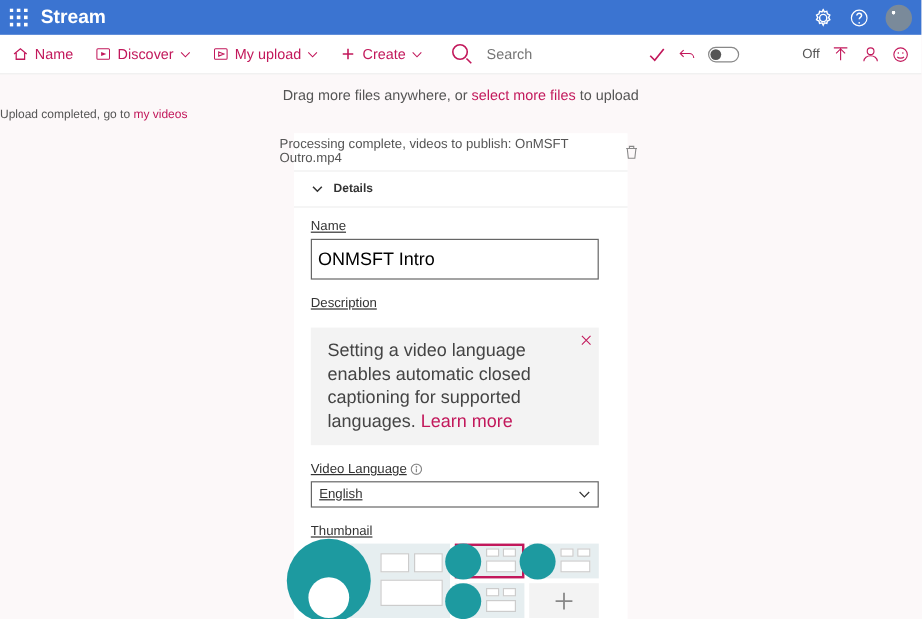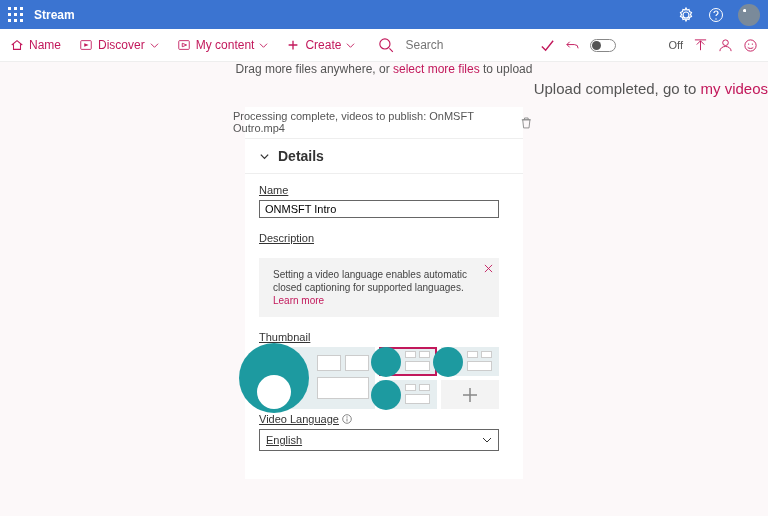--- a/index.html
+++ b/index.html
@@ -13,59 +13,59 @@
       #c0392b 120px 150px, #1b7a3a 150px 180px, #e8e8e8 180px 210px,
       #f1c40f 210px 240px, #2a4a8a 240px 270px, #e8e8e8 270px 300px,
       #c0392b 300px 330px, #1b7a3a 330px 360px, #2a4a8a 360px 390px,
       #f1c40f 390px 420px, #e8e8e8 420px 450px, #c0392b 450px 480px,
       #1b7a3a 480px 510px, #2a4a8a 510px 540px, #e8e8e8 540px 570px,
       #f1c40f 570px 600px, #c0392b 600px 630px, #1b7a3a 630px 768px);
     opacity: .85;
   }
   .banner > * { position: relative; z-index: 1;}
   .waffle { width: 16px; height: 16px; margin-right: 10px; cursor: pointer; }
-  .brand { color: #fff; font-size: 12px; font-weight: 600; }
+  .brand { color: #fff; font-size: 16px; font-weight: 600; }
   .banner-right { margin-left: auto; display: flex; align-items: center; gap: 14px; }
   .banner-icon { width: 16px; height: 16px; color: #fff; cursor: pointer; }
   .avatar { width: 22px; height: 22px; border-radius: 50%; background: radial-gradient(circle at 30% 30%, #fff 0 6%, #7a8a9a 8% 100%); cursor: pointer; }
 
   
   .cmdbar { height: 33px; background: #fff; border-bottom: 1px solid #eee; display: flex; align-items: center; padding: 0 10px; gap: 18px; }
   .cmd { display: flex; align-items: center; gap: 5px; font-size: 12px; color: #c2185b; cursor: pointer; }
   .cmd .ic { width: 14px; height: 14px; }
   .cmd .chev { width: 9px; height: 9px; }
   .searchwrap { display: flex; align-items: center; gap: 6px; flex: 1; margin-left: 4px; }
   .searchwrap input { border: none; outline: none; font-size: 12px; color: #6d28d9; padding: 4px; background: transparent; width: 120px; }
   .cmdbar-right { margin-left: auto; display: flex; align-items: center; gap: 10px; color: #c2185b; }
   .toggle { width: 26px; height: 13px; border: 1px solid #888; border-radius: 8px; position: relative; cursor: pointer; }
   .toggle::after{ content:""; position:absolute; left:1px; top:1px; width:9px; height:9px; background:#555; border-radius:50%; }
   .off-label { font-size: 11px; color: #555; margin-left: 48px; }
   .cmd-ic { width: 15px; height: 15px; cursor: pointer; }
 
   
-  .drop { text-align: center; font-size: 12px; color: #555; }
+  .drop { text-align: center; font-size: 12px; color: #555; margin-top: 10px; }
   .drop a, .status a { color: #c2185b; text-decoration: none; cursor: pointer; }
-  .status { text-align: right; font-size: 15px; color: #555; margin-top: 4px; }
+  .status { text-align: left; font-size: 10px; color: #555; margin-top: 4px; }
 
   
   .panel { width: 278px; margin: 10px auto 0 auto; background: #fff; }
   .procline { display: flex; align-items: center; justify-content: space-between; font-size: 11px; color: #555; padding: 3px 4px 4px 2px; margin: 0 -14px 0 -14px;}
   .trash { width: 13px; height: 13px; color: #888; cursor: pointer; }
 
   .section-h { display: flex; align-items: center; gap: 8px; padding: 9px 14px; border-top: 1px solid #eee; border-bottom: 1px solid #eee; cursor: pointer; }
   .section-h .chev-s { width: 11px; height: 11px; }
-  .section-h .label { font-size: 14px; font-weight: 600; }
+  .section-h .label { font-size: 10px; font-weight: 600; }
 
   .form { padding: 10px 14px 14px 14px; }
   .flabel { font-size: 11px; color: #333; margin-bottom: 4px; display: flex; align-items: center; gap:3px;}
-  .finput { width: 240px; height: 18px; border: 1px solid #666; padding: 0 5px; font-size: 11px; }
+  .finput { width: 240px; height: 34px; border: 1px solid #666; padding: 0 5px; font-size: 15px; }
   .ftext { width: 240px; height: 40px; border: 1px solid #c2185b; padding: 5px; font-size: 11px; resize: none; }
   .group { margin-bottom: 14px; text-decoration: underline; }
 
-  .notice { width: 240px; background: #f3f3f3; padding: 10px 24px 10px 14px; font-size: 10px; color: #444; position: relative; margin-bottom: 14px; line-height: 1.3;}
+  .notice { width: 240px; background: #f3f3f3; padding: 10px 24px 10px 14px; font-size: 15px; color: #444; position: relative; margin-bottom: 14px; line-height: 1.3;}
   .notice .close-n { position: absolute; right: 6px; top: 6px; width: 9px; height: 9px; color: #c2185b; cursor: pointer; }
 
   .select { width: 240px; height: 22px; border: 1px solid #666; display: flex; align-items: center; justify-content: space-between; padding: 0 6px; font-size: 11px; cursor: pointer; }
 
   .thumbs { display: flex; gap: 4px; width: 240px; }
   .thumb-large { width: 120px; height: 62px; background: #e6eef0; position: relative; cursor:pointer; }
   .thumb-grid { display: grid; grid-template-columns: 58px 58px; grid-template-rows: 29px 29px; gap: 4px; }
   .thumb-s { background: #e6eef0; position: relative; cursor:pointer; }
   .thumb-s.selected { outline: 2px solid #c2185b; outline-offset: -2px; }
   .thumb-add { background: #f3f3f3; display:flex; align-items:center; justify-content:center; color:#888; font-size:20px; cursor:pointer; }
@@ -123,21 +123,21 @@
     <span>Discover</span>
     <svg class="chev" viewBox="0 0 10 10">
         <path d="M1 3l4 4 4-4" fill="none" stroke="#c2185b"></path>
       </svg>
   </div>
   <div class="cmd">
     <svg class="ic" viewBox="0 0 16 16">
         <rect x="2" y="3" width="12" height="10" rx="1" fill="none" stroke="#c2185b"></rect>
         <path d="M6 6l5 2-5 2z" fill="none" stroke="#c2185b"></path>
       </svg>
-    <span>My content</span>
+    <span>My upload</span>
     <svg class="chev" viewBox="0 0 10 10">
         <path d="M1 3l4 4 4-4" fill="none" stroke="#c2185b"></path>
       </svg>
   </div>
   <div class="cmd">
     <svg class="ic" viewBox="0 0 16 16">
         <path d="M8 3v10M3 8h10" stroke="#c2185b" stroke-width="1.5"></path>
       </svg>
     <span>Create</span>
     <svg class="chev" viewBox="0 0 10 10">
@@ -207,20 +207,37 @@
     </div>
     <div class="group">
       <div class="flabel">Description</div>
     </div>
 
     <div class="notice">
       <span>Setting a video language enables automatic closed captioning for supported languages. </span><a class="link">Learn more</a>
       <svg class="close-n" viewBox="0 0 10 10">
           <path d="M1 1l8 8M9 1l-8 8" stroke="#c2185b"></path>
         </svg>
+    </div>
+
+    <div class="group">
+      <div class="flabel">
+        <span>Video Language</span>
+        <svg class="info-ic" viewBox="0 0 10 10">
+            <circle cx="5" cy="5" r="4.3" fill="none" stroke="#888"></circle>
+            <circle cx="5" cy="3" r=".7" fill="#888"></circle>
+            <rect x="4.5" y="4.5" width="1" height="3" fill="#888"></rect>
+          </svg>
+      </div>
+      <div class="select">
+        <span>English</span>
+        <svg width="10" height="10" viewBox="0 0 10 10">
+            <path d="M1 3l4 4 4-4" fill="none" stroke="#333"></path>
+          </svg>
+      </div>
     </div>
 
     <div class="group" style="margin-bottom:4px;">
       <div class="flabel">Thumbnail</div>
       <div class="thumbs">
         <div class="thumb-large">
           <div class="tc-circle" style="width:70px;height:70px;left:-20px;top:-4px;"></div>
           <div class="tc-circle" style="width:34px;height:34px;left:-2px;top:28px;background:#fff;"></div>
           <div class="tc-on" style="left:6px;top:38px;font-size:11px;">ON</div>
           <div class="tc-card" style="left:58px;top:8px;width:24px;height:16px;"></div>
@@ -247,32 +264,15 @@
             <div class="tc-card" style="left:26px;top:14px;width:25px;height:10px;"></div>
           </div>
           <div class="thumb-add">
             <svg width="18" height="18" viewBox="0 0 18 18">
                 <path d="M9 2v14M2 9h14" stroke="#888" stroke-width="1.5"></path>
               </svg>
           </div>
         </div>
       </div>
     </div>
-
-    <div class="group">
-      <div class="flabel">
-        <span>Video Language</span>
-        <svg class="info-ic" viewBox="0 0 10 10">
-            <circle cx="5" cy="5" r="4.3" fill="none" stroke="#888"></circle>
-            <circle cx="5" cy="3" r=".7" fill="#888"></circle>
-            <rect x="4.5" y="4.5" width="1" height="3" fill="#888"></rect>
-          </svg>
-      </div>
-      <div class="select">
-        <span>English</span>
-        <svg width="10" height="10" viewBox="0 0 10 10">
-            <path d="M1 3l4 4 4-4" fill="none" stroke="#333"></path>
-          </svg>
-      </div>
-    </div>
   </div>
 
 </div>
 
 </body></html>

